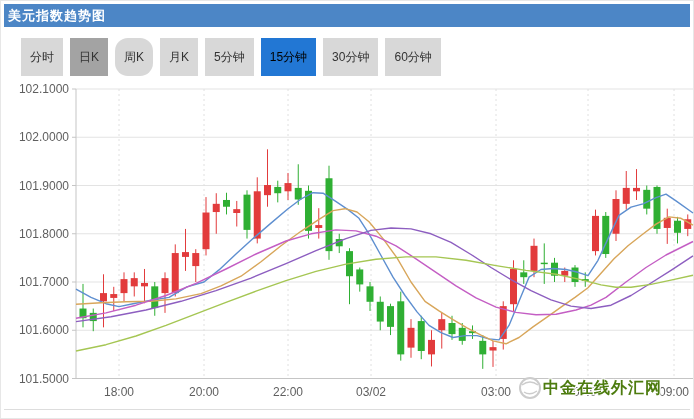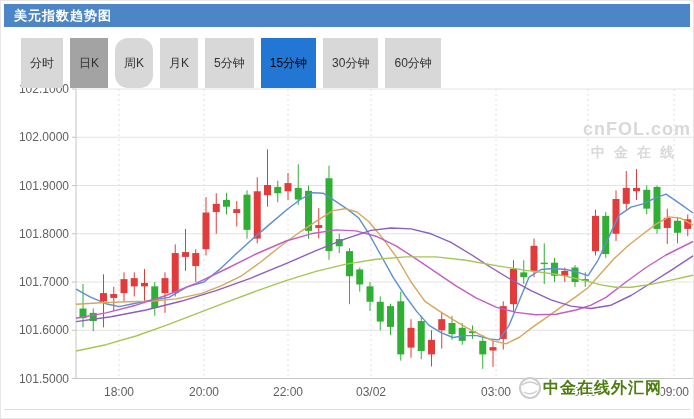--- a/index.html
+++ b/index.html
@@ -1,24 +1,24 @@
 <!DOCTYPE html>
 <html><head>
 <meta charset="utf-8">
 <style>
   html,body{margin:0;padding:0;background:#fff;}
   body{width:694px;height:419px;position:relative;overflow:hidden;
        font-family:"Liberation Sans","DejaVu Sans",sans-serif;}
   #widget{position:absolute;left:0;top:0;width:692px;height:417px;
           border:1px solid #e7e7e7;background:#fff;}
   #title-bar{position:absolute;left:3px;top:3px;right:3px;height:23px;
-             display:flex;align-items:center;padding-left:10px;box-sizing:border-box;}
+             display:flex;align-items:center;padding-left:4px;box-sizing:border-box;}
   #title-bar .t{color:#fff;font-size:13px;font-weight:bold;letter-spacing:1px;}
   #tab-bar{position:absolute;left:20px;top:37px;height:26px;display:flex;gap:7px;}
-  .tab{height:26px;display:inline-flex;align-items:center;padding:12px 9px;
+  .tab{height:26px;display:inline-flex;align-items:center;padding:6px 9px;
        font-size:12px;color:#333;background:#d8d8d8;cursor:pointer;white-space:nowrap;}
   .tab.active{color:#000000;}
   #chart-canvas{position:absolute;left:0;top:0;width:694px;height:298px;}
   #watermark{position:absolute;left:578px;top:118px;width:116px;text-align:center;
              color:#d9d9d9;pointer-events:none;}
   #watermark .wm1{font-size:18px;font-weight:bold;letter-spacing:1px;}
   #watermark .wm2{font-size:14px;font-weight:bold;letter-spacing:9px;margin-top:4px;}
   #footer-logo{position:absolute;left:516px;top:374px;display:flex;align-items:center;}
   #footer-logo .txt{font-size:16px;font-weight:bold;color:#4d7c0f;letter-spacing:1px;
        text-shadow:-1px -1px 0 #fff,1px -1px 0 #fff,-1px 1px 0 #fff,1px 1px 0 #fff;}
@@ -189,24 +189,20 @@
         <line x1="686.75" y1="213.4499999999968" x2="686.75" y2="235.16249999999783" stroke="#e23b3c" stroke-width="1"></line>
         <rect x="683.25" y="218.27499999999932" width="7" height="9.649999999998158" fill="#e23b3c"></rect>
         <polyline points="75,288.2 90,296.4 105,302.7 118,305.6 132,302.7 150,299.3 168,296.4 186,285.8 203,281.0 218,268.9 235,253.0 252,237.6 270,222.1 287,207.7 300,198.0 312,191.7 322,192.2 334,199.9 347,208.6 358,217.3 368,232.8 380,254.5 392,276.2 404,294.5 416,310.9 428,324.4 440,331.7 452,336.5 464,334.6 476,334.6 488,337.9 498,338.9 508,324.4 518,300.3 528,276.2 540,268.5 552,267.5 565,268.5 577,271.3 587,274.7 597,259.3 607,237.6 618,214.4 630,206.2 642,202.8 655,196.6 665,193.2 675,199.9 692,212.0" fill="none" stroke="#5e8fd0" stroke-width="1.4" stroke-linejoin="round"></polyline>
         <polyline points="75,303.2 100,301.7 125,300.8 150,300.3 175,297.9 200,292.6 220,284.9 240,275.2 260,260.7 280,244.8 300,230.3 318,218.3 332,209.6 344,207.7 356,211.0 368,220.7 382,237.6 396,256.9 410,281.0 424,300.3 438,309.9 452,318.6 466,326.8 480,334.1 492,339.9 505,342.8 518,336.5 532,325.9 546,316.2 560,306.1 574,296.4 587,286.8 600,272.3 613,257.8 627,244.8 641,233.7 655,223.1 668,215.9 680,217.3 692,224.1" fill="none" stroke="#d8a65a" stroke-width="1.4" stroke-linejoin="round"></polyline>
         <polyline points="75,317.2 105,311.9 135,304.2 165,294.5 195,282.4 225,268.0 255,253.0 285,240.0 310,232.8 335,228.9 355,229.9 375,235.2 395,244.8 415,257.8 435,271.3 455,284.9 475,296.9 495,306.1 515,311.4 535,313.8 555,313.3 575,309.0 590,304.2 605,296.4 625,281.0 645,266.5 665,254.0 692,240.5" fill="none" stroke="#c45ec4" stroke-width="1.4" stroke-linejoin="round"></polyline>
         <polyline points="75,320.6 110,315.7 145,309.0 180,300.3 215,289.7 250,277.1 285,262.7 315,249.6 345,237.6 370,229.4 390,227.0 410,227.9 430,232.8 450,241.4 470,253.5 490,266.5 510,278.6 530,289.7 550,298.9 570,305.1 590,307.5 610,304.2 630,294.5 650,282.0 670,269.4 692,254.9" fill="none" stroke="#8d5ec0" stroke-width="1.4" stroke-linejoin="round"></polyline>
         <polyline points="75,350.0 105,343.7 135,335.0 165,324.4 195,312.8 225,301.3 255,290.2 285,279.6 315,270.4 345,263.1 375,258.3 405,255.9 435,255.9 465,259.3 495,264.6 525,269.4 555,273.3 580,278.6 600,283.9 615,286.3 630,286.3 650,283.4 670,279.1 692,274.2" fill="none" stroke="#a5c653" stroke-width="1.4" stroke-linejoin="round"></polyline>
       </svg>
   </div>
 
-  <div id="watermark">
-    <div class="wm1">cnFOL.com</div>
-    <div class="wm2">中金在线</div>
-  </div>
 
   <div id="title-bar" style="background: rgb(76, 134, 198);">
     <span class="t">美元指数趋势图</span>
   </div>
 
   <div id="tab-bar">
       <span class="tab" style="background: rgb(216, 216, 216);">分时</span>
       <span class="tab" style="background: #a3a3a3;">日K</span>
       <span class="tab" style="background: rgb(216, 216, 216); border-radius: 13px;">周K</span>
       <span class="tab" style="background: rgb(216, 216, 216);">月K</span>

